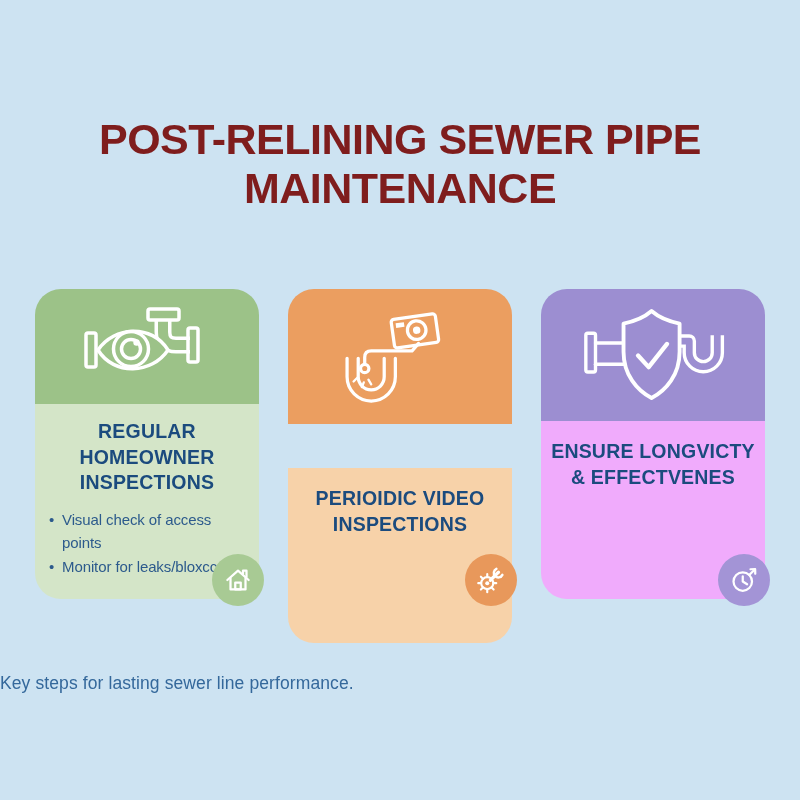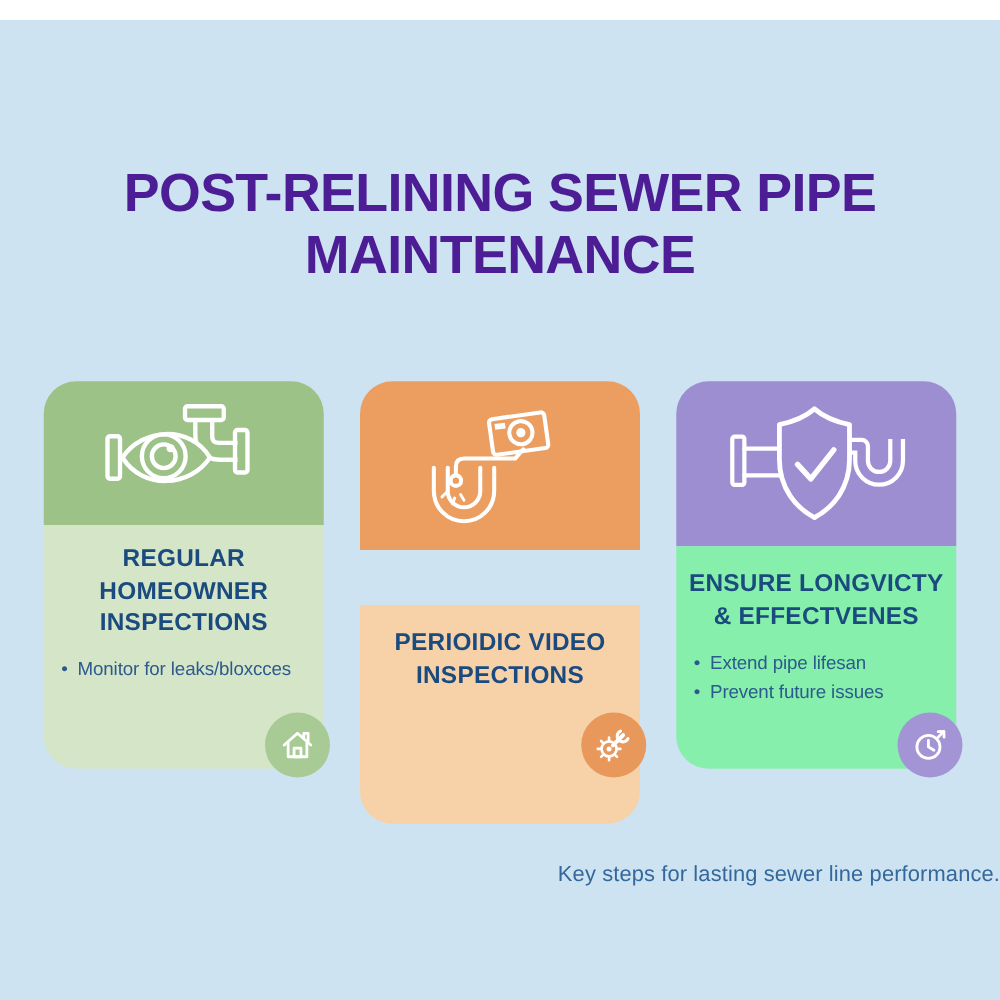--- a/index.html
+++ b/index.html
@@ -55,30 +55,30 @@
 
   .badge{
     position:absolute;right:-5px;bottom:-7px;
     width:52px;height:52px;border-radius:50%;
     display:flex;align-items:center;justify-content:center;
   }
   .badge svg{display:block;}
 
   .icon-svg{display:block;}
   .footer-text{
-    margin:74px 0 0;text-align:right;
+    margin:74px 0 0;text-align:left;
     font-size:17.5px;color:#34689b;letter-spacing:0.1px;
   }
 </style>
 </head>
 <body>
 
 <div class="poster" style="background-color: rgb(205, 227, 242);">
 
-  <h1 class="main-title" style="color: #4c1d95; margin-top: 16px;">POST-RELINING SEWER PIPE
+  <h1 class="main-title" style="color: #7f1d1d;">POST-RELINING SEWER PIPE
 MAINTENANCE</h1>
 
   <div class="cards-row">
 
     <div class="card">
       <div class="card-header hh1" style="background-color: rgb(156, 194, 136);">
         <svg class="icon-svg" width="150" height="100" viewBox="0 0 150 100" style="margin-top:16px">
           <g fill="none" stroke="#fff" stroke-width="3.5" stroke-linecap="round" stroke-linejoin="round">
             <path d="M91 14 L91 27 Q91 40 104 40 L118 40" stroke-width="17" stroke-linecap="butt"></path>
             <path d="M91 10 L91 27 Q91 40 104 40 L120 40" stroke-width="10" stroke-linecap="butt" style="stroke: rgb(156, 194, 136);"></path>
@@ -90,20 +90,21 @@
             <circle cx="59" cy="44" r="9.5"></circle>
             <circle cx="64.5" cy="37.5" r="3.2" fill="#fff" stroke="none"></circle>
           </g>
         </svg>
       </div>
       <div class="card-body" style="background-color: rgb(212, 229, 200);">
         <h2 class="card-title" style="color: rgb(27, 75, 126);">REGULAR
 HOMEOWNER
 INSPECTIONS</h2>
         <ul class="bullets" style="color: rgb(44, 90, 140);">
+          <li>Visual check of access points</li>
           <li>Monitor for leaks/bloxcces</li>
         </ul>
         <div class="badge" style="background-color: rgb(168, 202, 148);">
           <svg width="30" height="30" viewBox="0 0 24 24">
             <g fill="none" stroke="#fff" stroke-width="1.8" stroke-linecap="round" stroke-linejoin="round">
               <path d="M16 7 V4.5 H18.8 V9.5"></path>
               <path d="M3.5 12 L12 4.5 L20.5 12"></path>
               <path d="M6 10.5 V19.5 H18 V10.5"></path>
               <rect x="9.8" y="14" width="4.4" height="5.5"></rect>
             </g>
@@ -156,27 +157,23 @@
             <rect x="5" y="28" width="10" height="40" rx="2"></rect>
             <path d="M15 38 H47"></path>
             <path d="M15 60 H47"></path>
             <path d="M100 36 L112 36 L112 48 A14.5 14.5 0 0 0 141 48 L141 30" stroke-width="14" stroke-linecap="butt"></path>
             <path d="M98 36 L112 36 L112 48 A14.5 14.5 0 0 0 141 48 L141 27" stroke-width="7" stroke-linecap="butt" style="stroke: rgb(156, 142, 209);"></path>
             <path d="M73 5 C81 12 92 16 102 18 L102 47 C102 71 88 87 73 95 C58 87 44 71 44 47 L44 18 C54 16 65 12 73 5 Z" stroke-width="4" style="fill: rgb(156, 142, 209);"></path>
             <path d="M59 51 L70 63 L89 39" stroke-width="4.5"></path>
           </g>
         </svg>
       </div>
-      <div class="card-body" style="background-color: #86efac;">
+      <div class="card-body" style="background-color: #f0abfc;">
         <h2 class="card-title" style="color: rgb(27, 75, 126);">ENSURE LONGVICTY
 &amp; EFFECTVENES</h2>
-        <ul class="bullets" style="color: rgb(44, 90, 140);">
-          <li>Extend pipe lifesan</li>
-          <li>Prevent future issues</li>
-        </ul>
         <div class="badge" style="background-color: rgb(163, 148, 214);">
           <svg width="30" height="30" viewBox="0 0 24 24">
             <g fill="none" stroke="#fff" stroke-width="1.8" stroke-linecap="round" stroke-linejoin="round">
               <circle cx="11" cy="13.2" r="7.4"></circle>
               <path d="M11 9 V13.2 L14.5 15.4"></path>
               <path d="M16.2 8 L20.6 3.6"></path>
               <path d="M17.2 3.4 L20.9 3.3 L21 7"></path>
             </g>
           </svg>
         </div>

